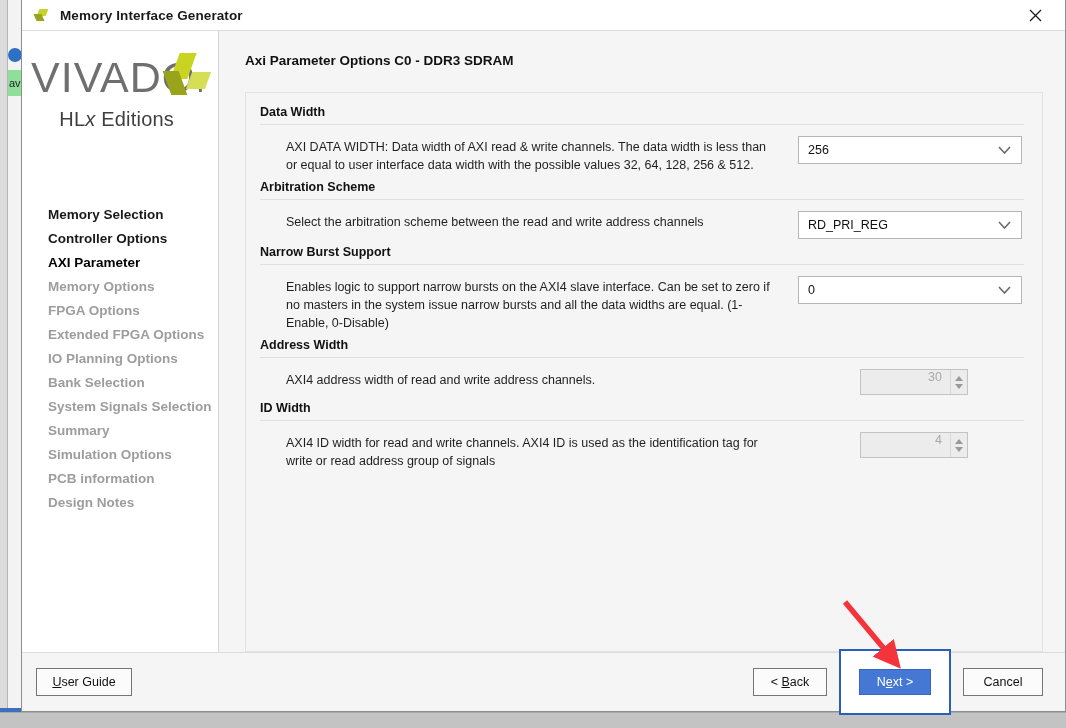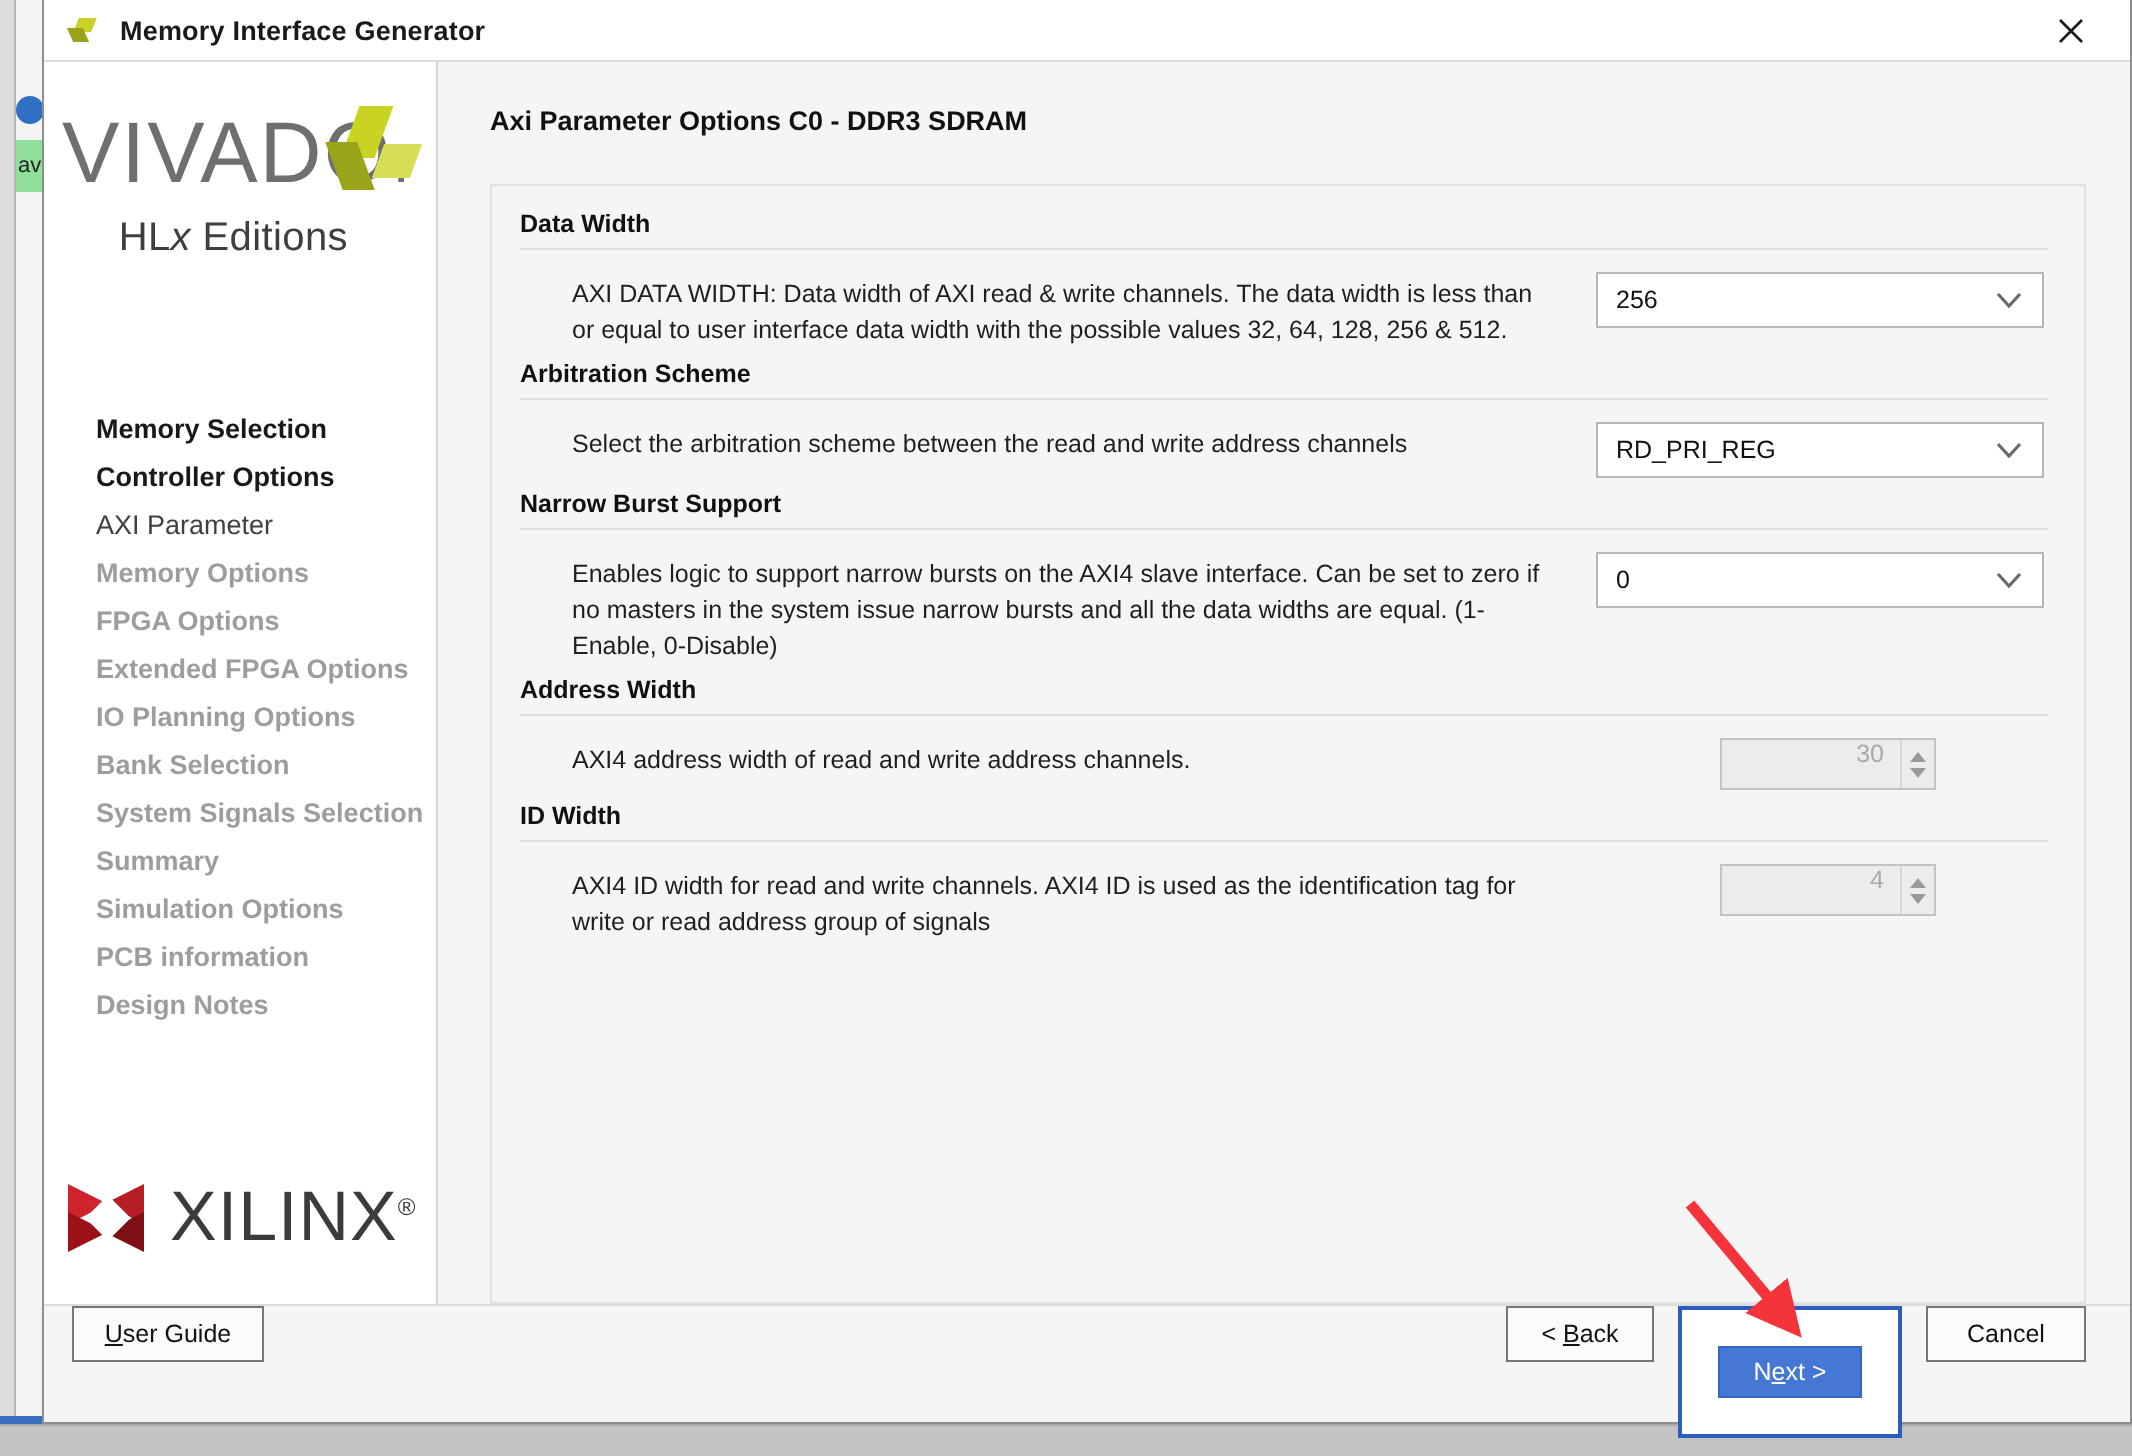--- a/index.html
+++ b/index.html
@@ -211,21 +211,21 @@
   }
   .nav-item {
     font-size: 13.5px;
     line-height: 24px;
     padding-left: 26px;
     color: #1a1a1a;
     white-space: nowrap;
     cursor: pointer;
   }
   .nav-item.enabled { color: #191919; font-weight: bold; }
-  .nav-item.current { color: #404040; font-weight: normal; }
+  .nav-item.current { color: #000000; font-weight: bold; }
   .nav-item.disabled { color: #9d9d9d; font-weight: bold; cursor: default; }
 
   #xilinx-logo {
     height: 78px;
     display: flex;
     align-items: center;
     padding-left: 12px;
     padding-bottom: 8px;
   }
   #xilinx-mark {
@@ -384,21 +384,21 @@
   .spin .arrows .up { border-bottom: 5px solid #9a9a9a; }
   .spin .arrows .dn { border-top: 5px solid #9a9a9a; }
   .spin-offset { margin-left: 62px; }
 
   
   #footer {
     height: 59px;
     min-height: 59px;
     border-top: 1px solid #dcdcdc;
     display: flex;
-    align-items: flex-start;
+    align-items: center;
     padding: 0 22px 0 14px;
     background: #f5f5f5;
   }
   .btn {
     height: 28px;
     min-width: 88px;
     background: #fbfbfb;
     border: 1px solid #767676;
     font-size: 12.5px;
     color: #111;
@@ -496,30 +496,20 @@
         <div class="nav-item disabled">Extended FPGA Options</div>
         <div class="nav-item disabled">IO Planning Options</div>
         <div class="nav-item disabled">Bank Selection</div>
         <div class="nav-item disabled">System Signals Selection</div>
         <div class="nav-item disabled">Summary</div>
         <div class="nav-item disabled">Simulation Options</div>
         <div class="nav-item disabled">PCB information</div>
         <div class="nav-item disabled">Design Notes</div>
       </div>
 
-      <div id="xilinx-logo">
-        <span id="xilinx-mark">
-          <span class="xa"></span>
-            <span class="xb"></span>
-            <span class="xc"></span>
-            <span class="xd"></span>
-            <span class="xmid"></span>
-        </span>
-        <span id="xilinx-word"><span>XILINX</span><sup>®</sup></span>
-      </div>
     </div>
 
     <div id="main">
       <div id="page-title">Axi Parameter Options C0 - DDR3 SDRAM</div>
 
       <div id="options-panel">
 
         <div class="section-title">Data Width</div>
         <div class="section-row">
           <div class="desc">AXI DATA WIDTH: Data width of AXI read &amp; write channels. The data width is less than or equal to user interface data width with the possible values 32, 64, 128, 256 &amp; 512.</div>

